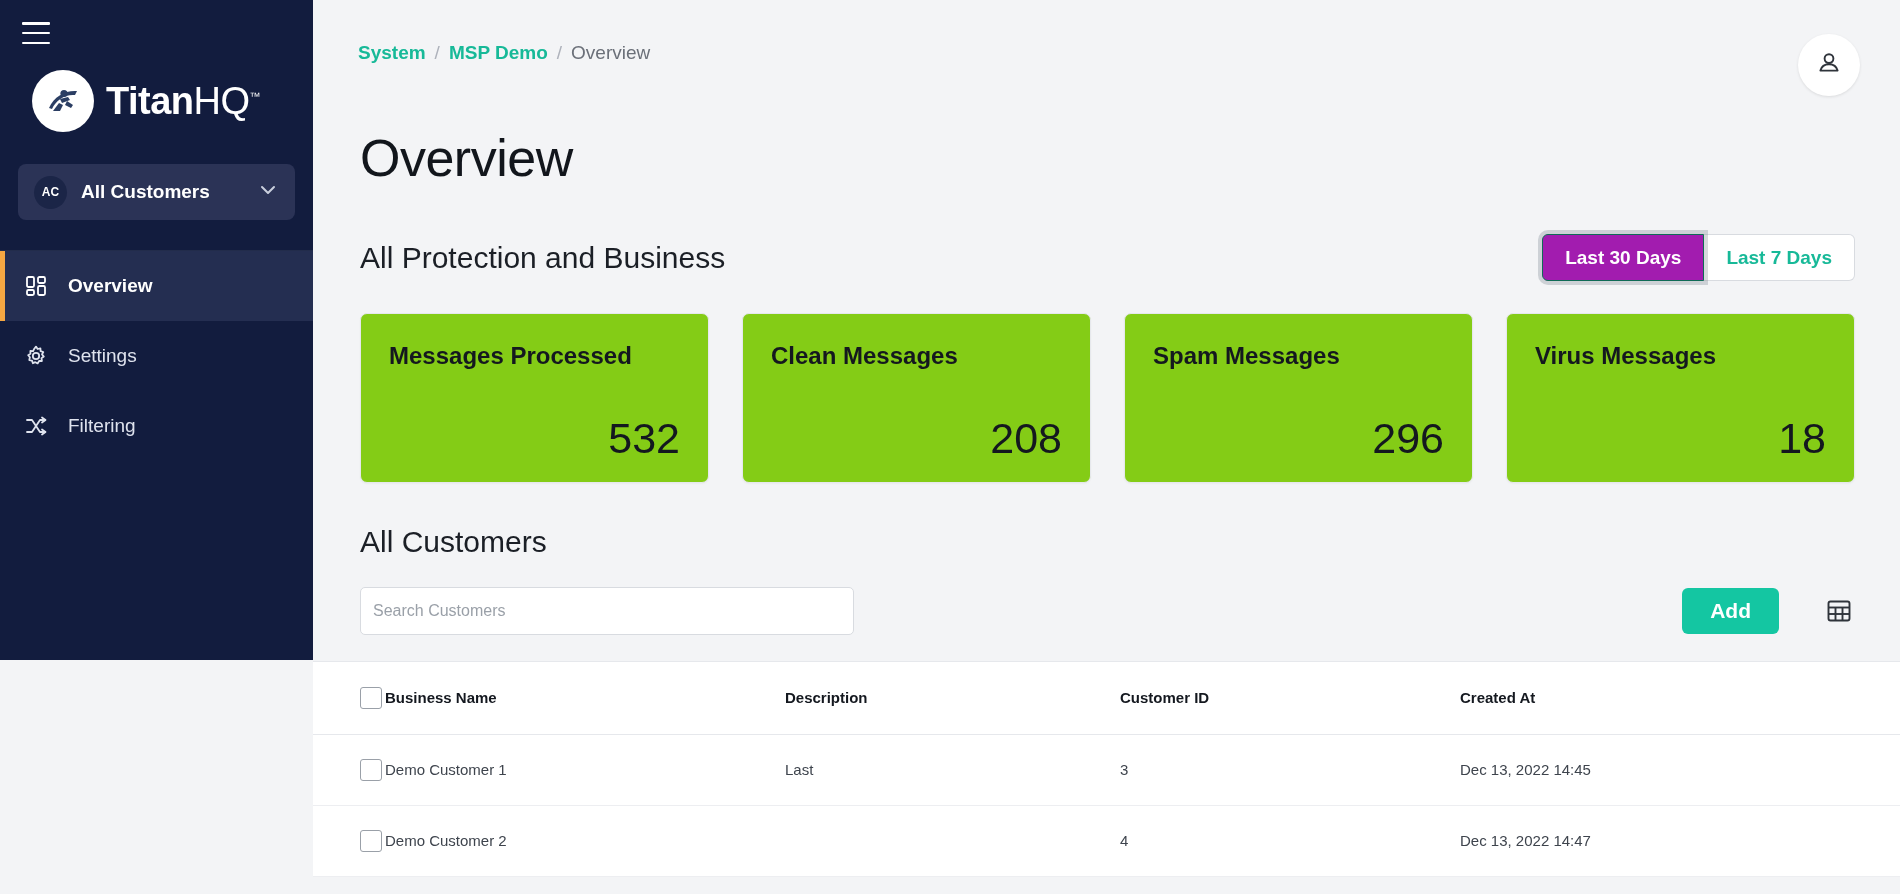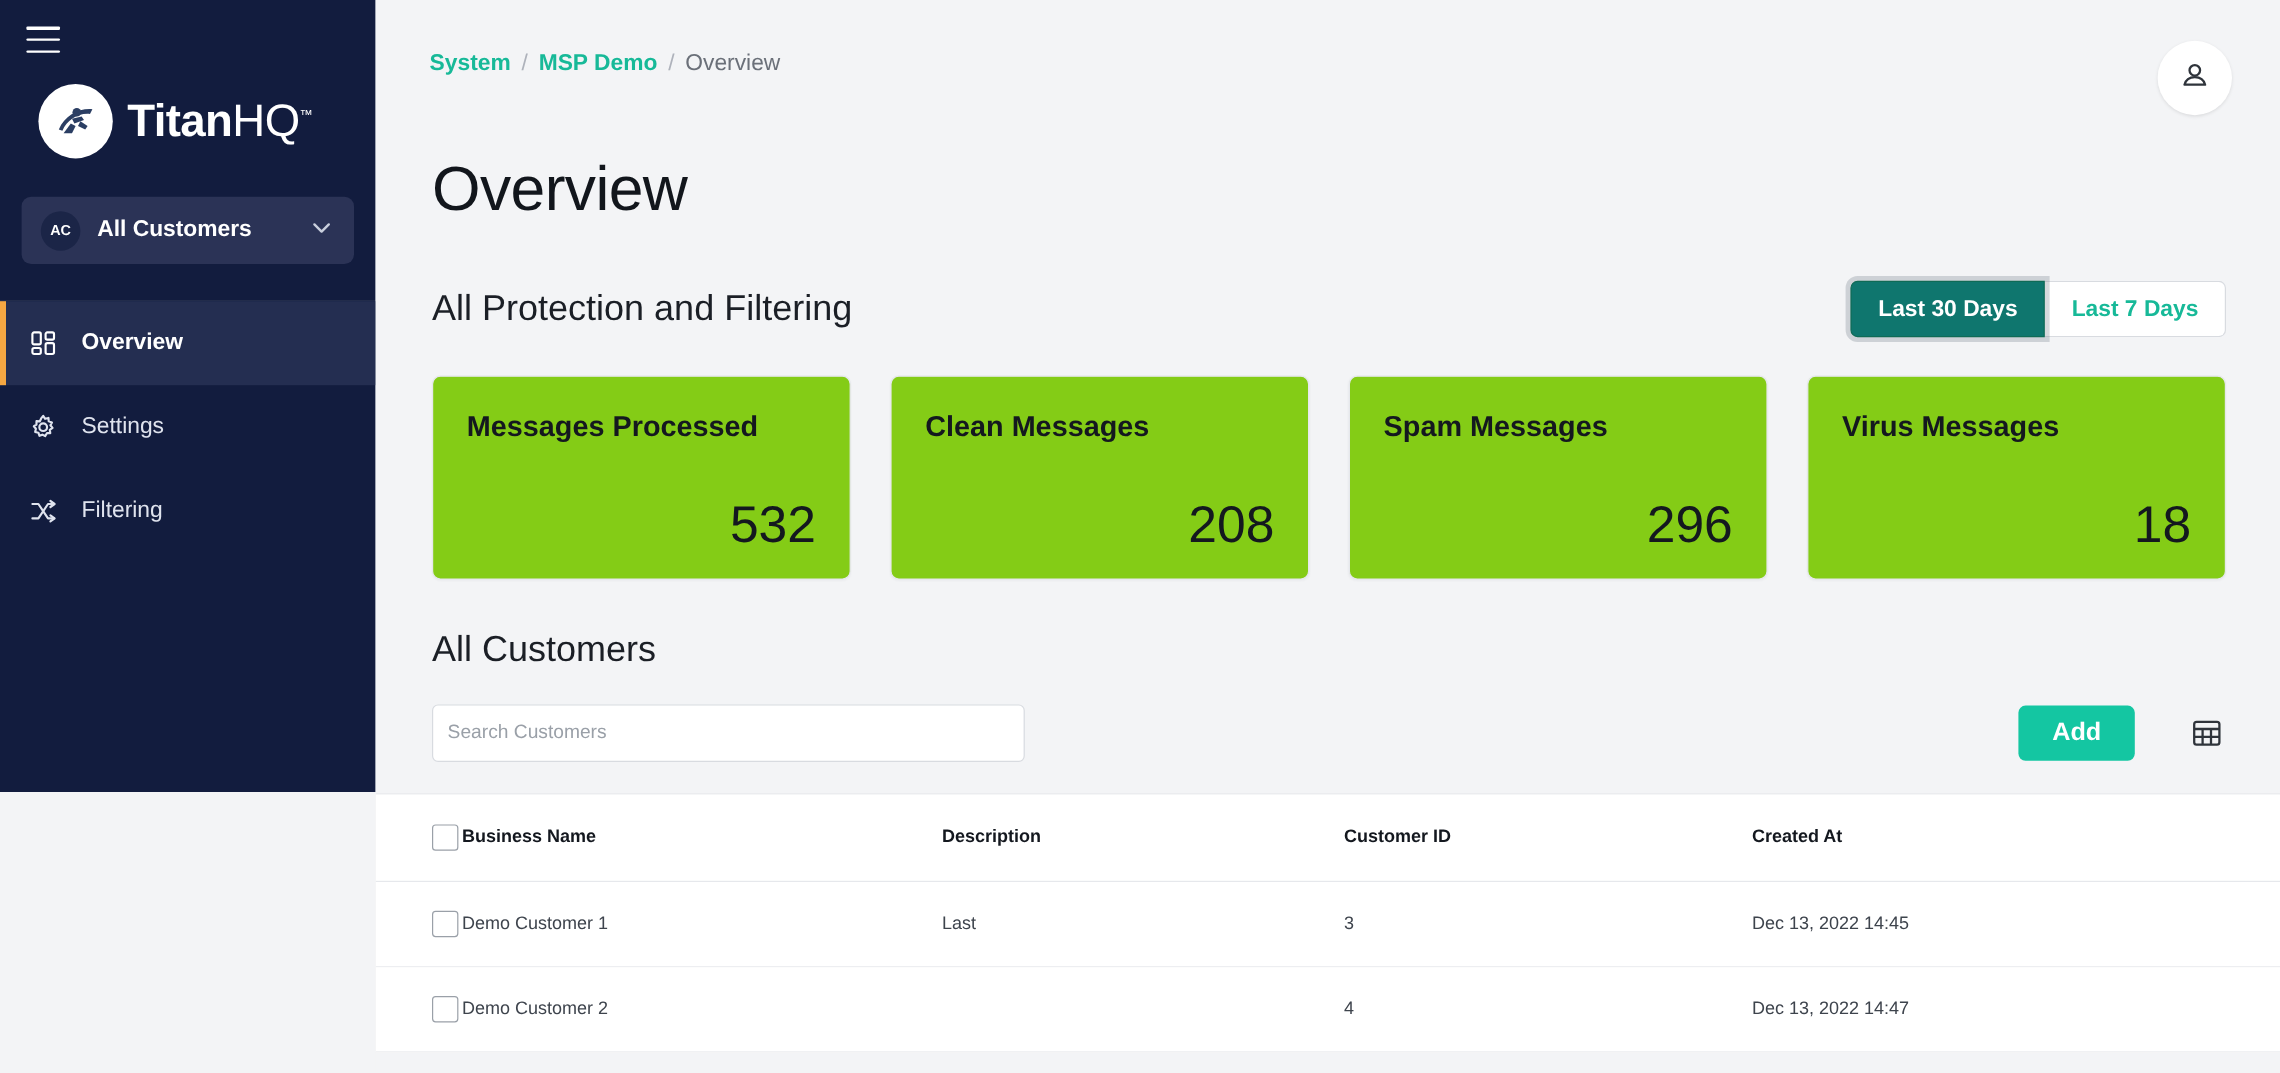--- a/index.html
+++ b/index.html
@@ -148,21 +148,21 @@
     display: flex; align-items: stretch;
     border-radius: 6px;
   }
   .toggle-btn {
     font-size: 19px; font-weight: 700;
     padding: 0 22px; height: 47px;
     display: flex; align-items: center; justify-content: center;
     cursor: pointer; white-space: nowrap;
   }
   .toggle-btn.active {
-    background: #0f766e; color: #ffffff;
+    background: #a21caf; color: #ffffff;
     border: 1px solid #0f6b56;
     border-radius: 6px 0 0 6px;
     box-shadow: 0 0 0 4px rgba(120,130,140,0.30);
     position: relative; z-index: 2;
   }
   .toggle-btn.inactive {
     background: #ffffff; color: #17b998;
     border: 1px solid #d8dbe0; border-left: none;
     border-radius: 0 6px 6px 0;
   }
@@ -357,21 +357,21 @@
             <circle cx="14" cy="9.6" r="4.4" fill="none" stroke="#2f343b" stroke-width="1.9"></circle>
             <path d="M5.4 21.6 C6.6 16.8 10.0 15.2 14 15.2 C18 15.2 21.4 16.8 22.6 21.6 Z" fill="none" stroke="#2f343b" stroke-width="1.9" stroke-linejoin="round"></path>
           </svg>
         </span>
       </div>
     </div>
 
     <h1 class="page-title">Overview</h1>
 
     <div class="section-row">
-      <div class="section-title">All Protection and Filtering</div>
+      <div class="section-title">All Protection and Business</div>
       <div class="toggle-group">
         <div class="toggle-btn active">Last 30 Days</div>
         <div class="toggle-btn inactive">Last 7 Days</div>
       </div>
     </div>
 
     <div class="cards">
       <div class="card">
         <div class="card-label">Messages Processed</div>
         <div class="card-value">532</div>

